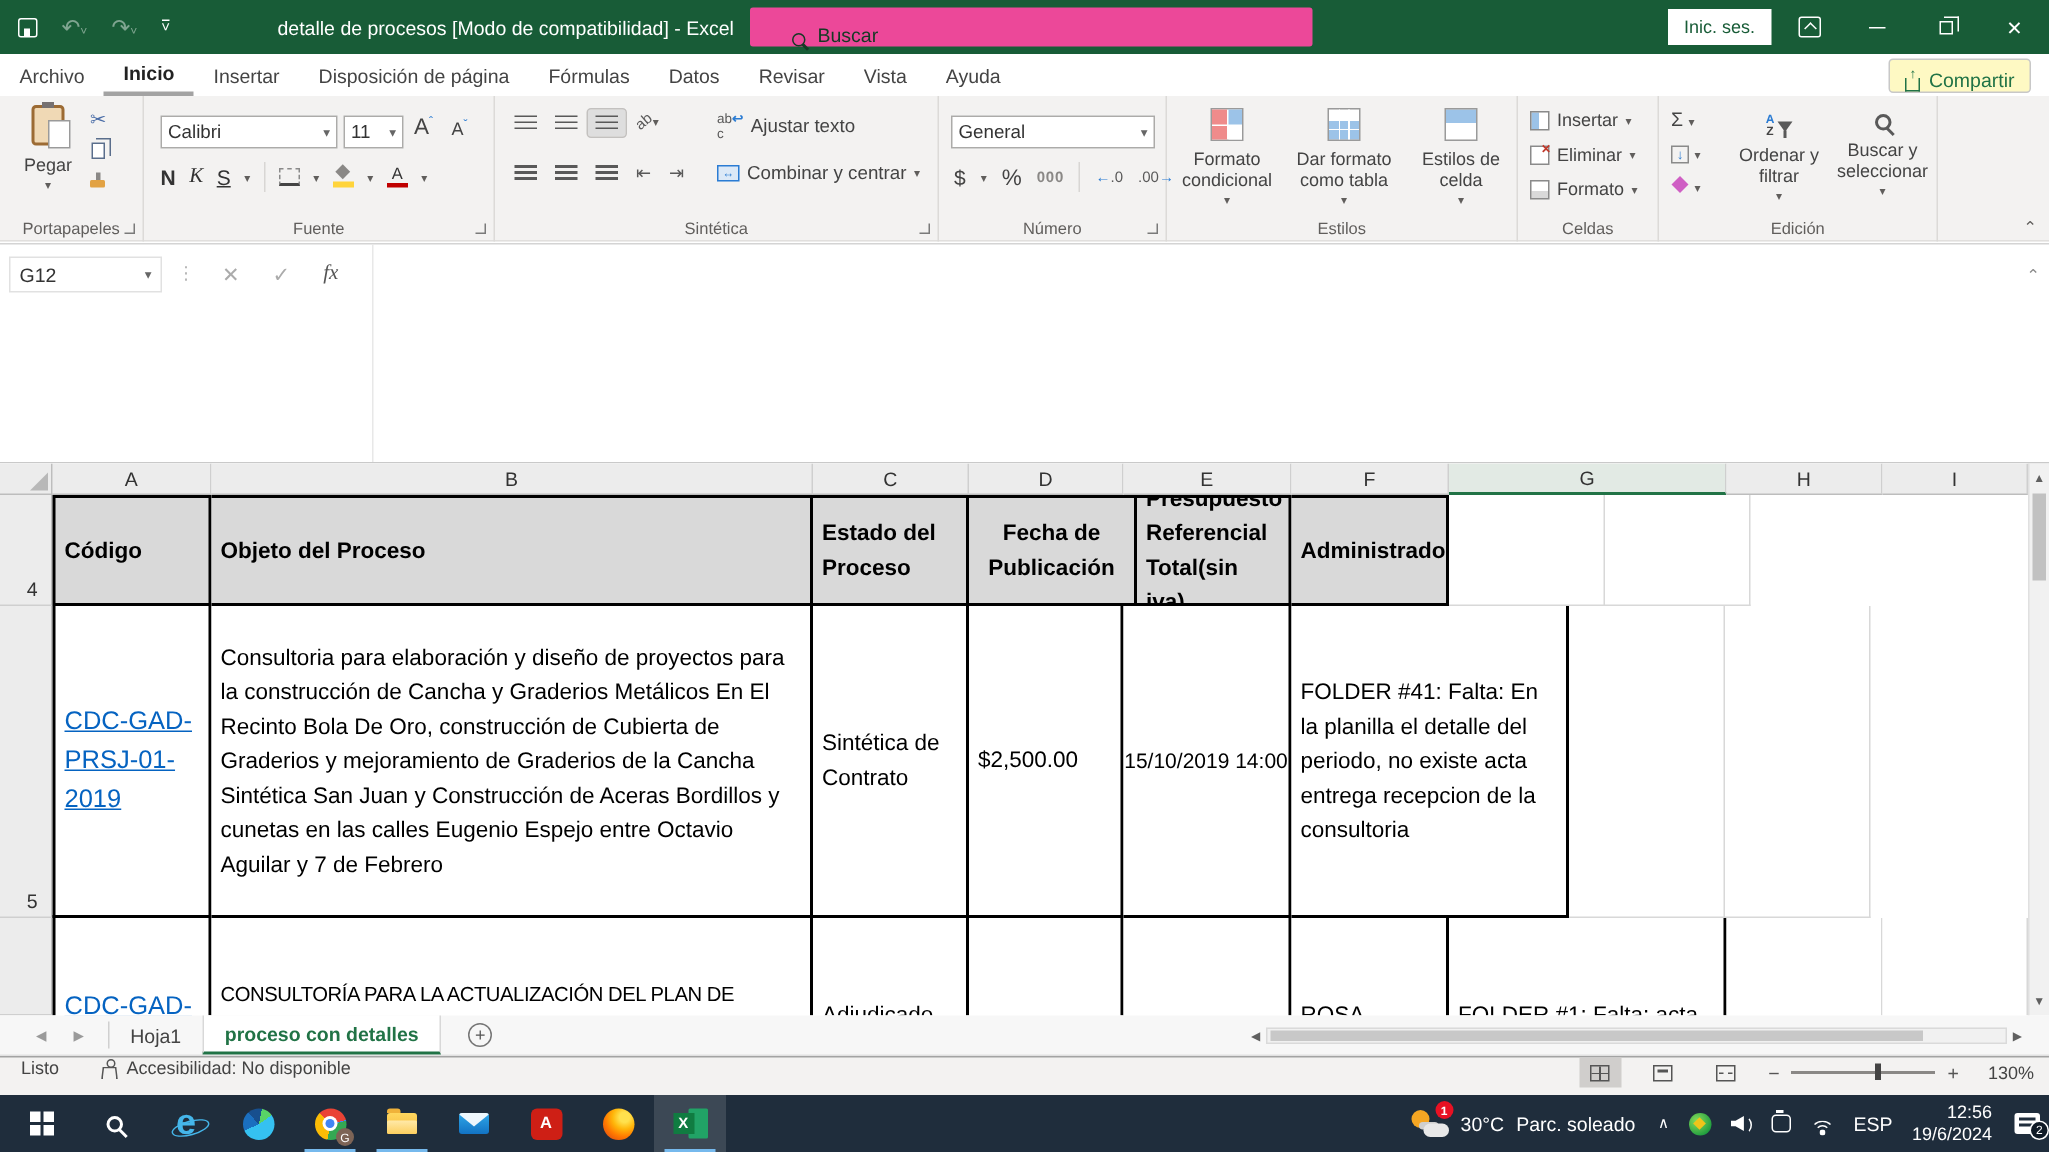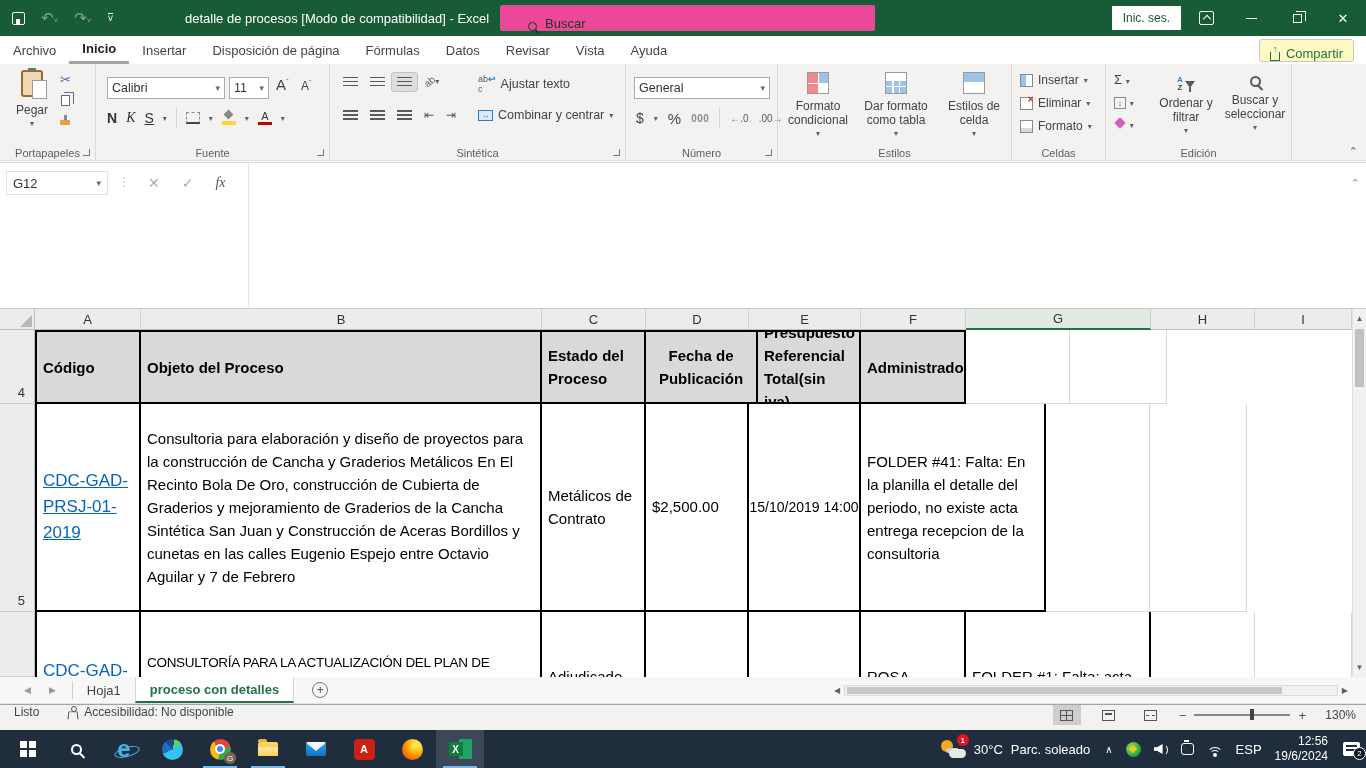--- a/index.html
+++ b/index.html
@@ -542,21 +542,21 @@
       <div class="gcell wH"></div>
       <div class="gcell wI"></div>
     </div>
 
     <div class="grow r5">
       <div class="rowhdr">5</div>
       <div class="cellt wA first">
           <span class="link">CDC-GAD-PRSJ-01-2019</span>
         </div>
       <div class="cellt wB">Consultoria para elaboración y diseño de proyectos para la construcción de Cancha y Graderios Metálicos En El Recinto Bola De Oro, construcción de Cubierta de Graderios y mejoramiento de Graderios de la Cancha Sintética San Juan y Construcción de Aceras Bordillos y cunetas en las calles Eugenio Espejo entre Octavio Aguilar y 7 de Febrero</div>
-      <div class="cellt wC">Metálicos de Contrato</div>
+      <div class="cellt wC">Sintética de Contrato</div>
       <div class="cellt wD money">$2,500.00</div>
       <div class="cellt wE tc">
           <span class="datec">15/10/2019 14:00</span>
         </div>
       <div class="cellt wG">FOLDER #41: Falta: En la planilla el detalle del periodo, no existe acta entrega recepcion de la consultoria</div>
       <div class="gcell wH"></div>
       <div class="gcell wI"></div>
     </div>
 
     <div class="grow r6">

